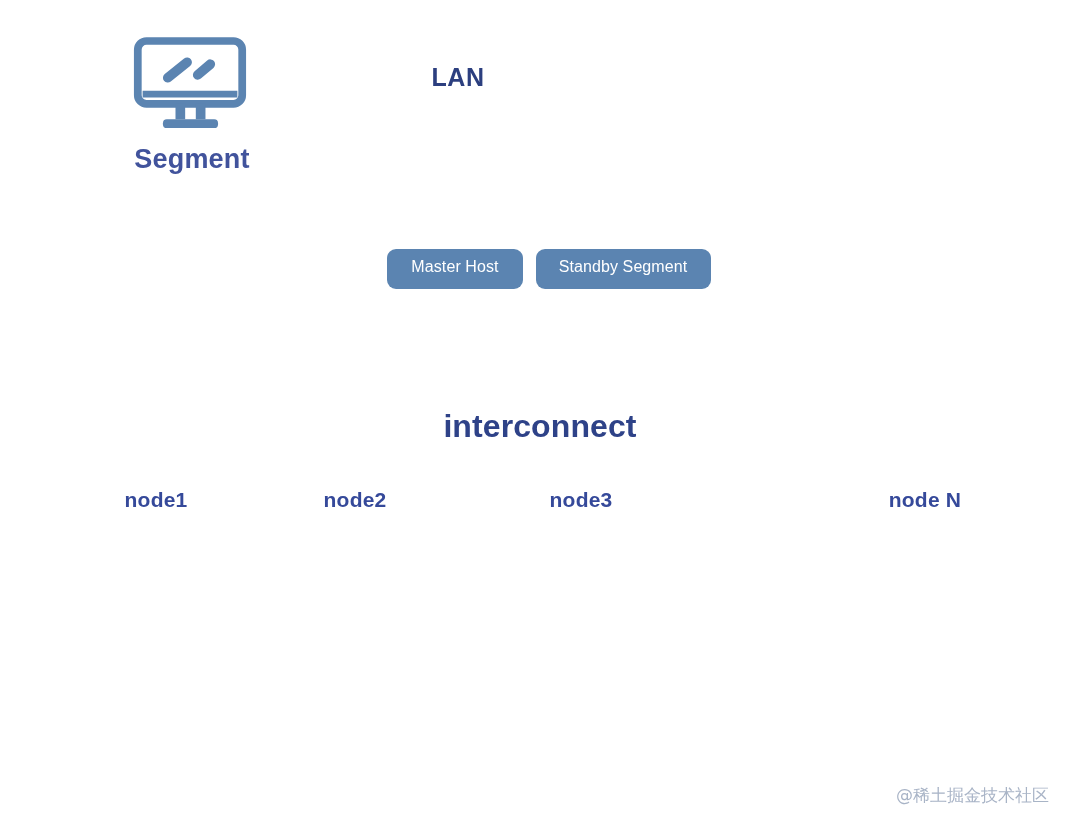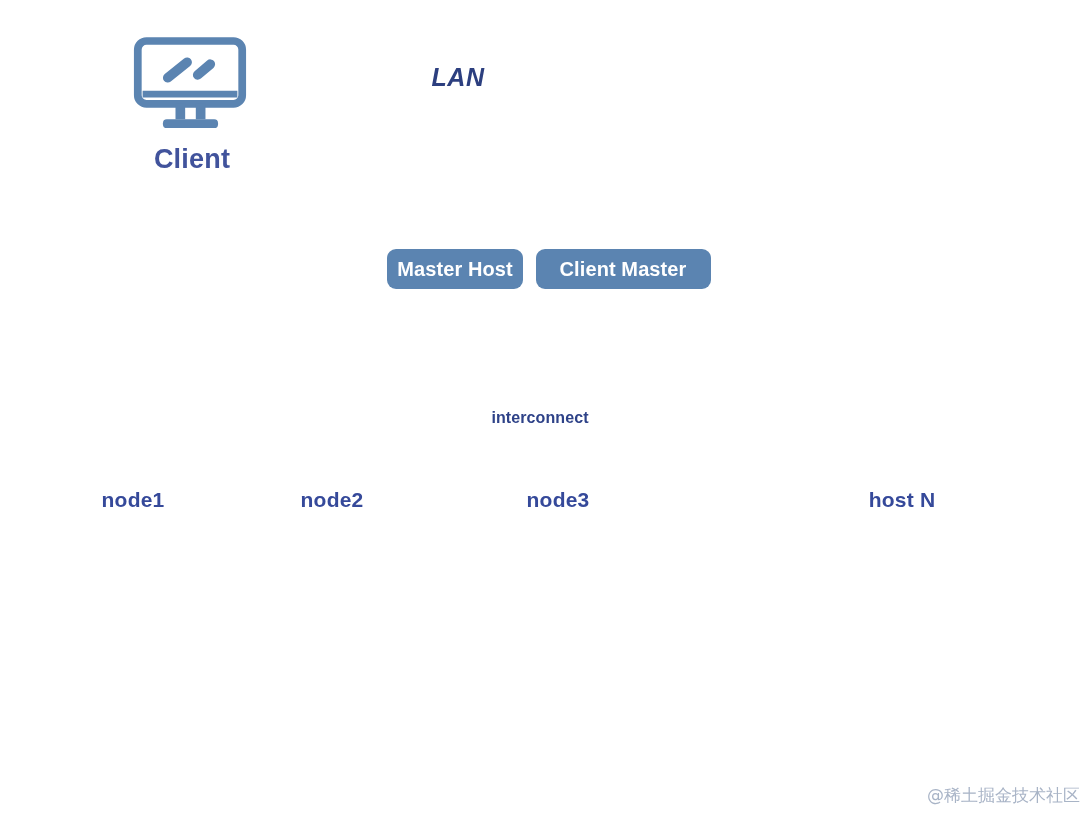--- a/index.html
+++ b/index.html
@@ -36,49 +36,49 @@
     letter-spacing:.2px;
   }
   .t-lan{
     color:#2c3f7f;
     font-size:25px;
     font-weight:bold;
     letter-spacing:.6px;
   }
   .t-masterlabel{
     color:#ffffff;
-    font-size:20px;
-    font-weight:bold;
+    font-size:16px;
+    font-weight:normal;
     letter-spacing:.1px;
   }
   .t-interconnect{
     color:#2e4288;
-    font-size:16px;
+    font-size:32px;
     font-weight:bold;
     letter-spacing:.1px;
   }
   .t-node{
     color:#35499a;
     font-size:21px;
     font-weight:bold;
     letter-spacing:.2px;
+    margin-left:23px;
   }
   .t-seg{
     color:#ffffff;
     font-size:21px;
     font-weight:bold;
     letter-spacing:.1px;
   }
   .t-watermark{
     color:#9aa7bd;
     font-size:17px;
     font-weight:normal;
     opacity:.85;
     font-family:"DejaVu Sans","Liberation Sans",sans-serif;
-    margin-left:31px;
   }
   .centered{transform:translateX(-50%);}
 </style>
 </head>
 <body>
 
 <div id="stage">
 
   
   <svg class="layer" viewBox="0 0 1080 827" xmlns="http://www.w3.org/2000/svg">
@@ -238,34 +238,34 @@
     <rect x="32" y="86" width="57" height="9" rx="4" ry="4" fill="#5b84b1"></rect>
   </svg>
 
   
   <div style="position:absolute;left:387px;top:249px;width:136px;height:40px;
               background:#5b84b1;border-radius:9px;"></div>
   <div style="position:absolute;left:536px;top:249px;width:175px;height:40px;
               background:#5b84b1;border-radius:9px;"></div>
 
   
-  <div class="txt t-client centered" style="left:192px;top:146px;">Client</div>
-
-  <div class="txt t-lan centered" style="left:458px;top:65px;font-style:italic;">LAN</div>
+  <div class="txt t-client centered" style="left:192px;top:146px;">Segment</div>
+
+  <div class="txt t-lan centered" style="left:458px;top:65px;">LAN</div>
 
   <div class="txt t-masterlabel centered" style="left:455px;top:259px;">Master Host</div>
 
-  <div class="txt t-masterlabel centered" style="left:623px;top:259px;">Client Master</div>
+  <div class="txt t-masterlabel centered" style="left:623px;top:259px;">Standby Segment</div>
 
   <div class="txt t-interconnect centered" style="left:540px;top:410px;">interconnect</div>
 
   <div class="txt t-node centered" style="left:133px;top:489px;">node1</div>
   <div class="txt t-node centered" style="left:332px;top:489px;">node2</div>
   <div class="txt t-node centered" style="left:558px;top:489px;">node3</div>
-  <div class="txt t-node centered" style="left:902px;top:489px;">host N</div>
+  <div class="txt t-node centered" style="left:902px;top:489px;">node N</div>
 
   <div class="txt t-seg centered" style="left:148px;top:581px;">Segment host</div>
   <div class="txt t-seg centered" style="left:366px;top:581px;">Segment host</div>
   <div class="txt t-seg centered" style="left:586px;top:581px;">Segment host</div>
   <div class="txt t-seg centered" style="left:914px;top:581px;">Segment host</div>
 
   <div class="txt t-watermark" style="left:896px;top:787px;">@稀土掘金技术社区</div>
 
 </line></line></line></line></line></line></line></line></use></use></line></line></div>
 

